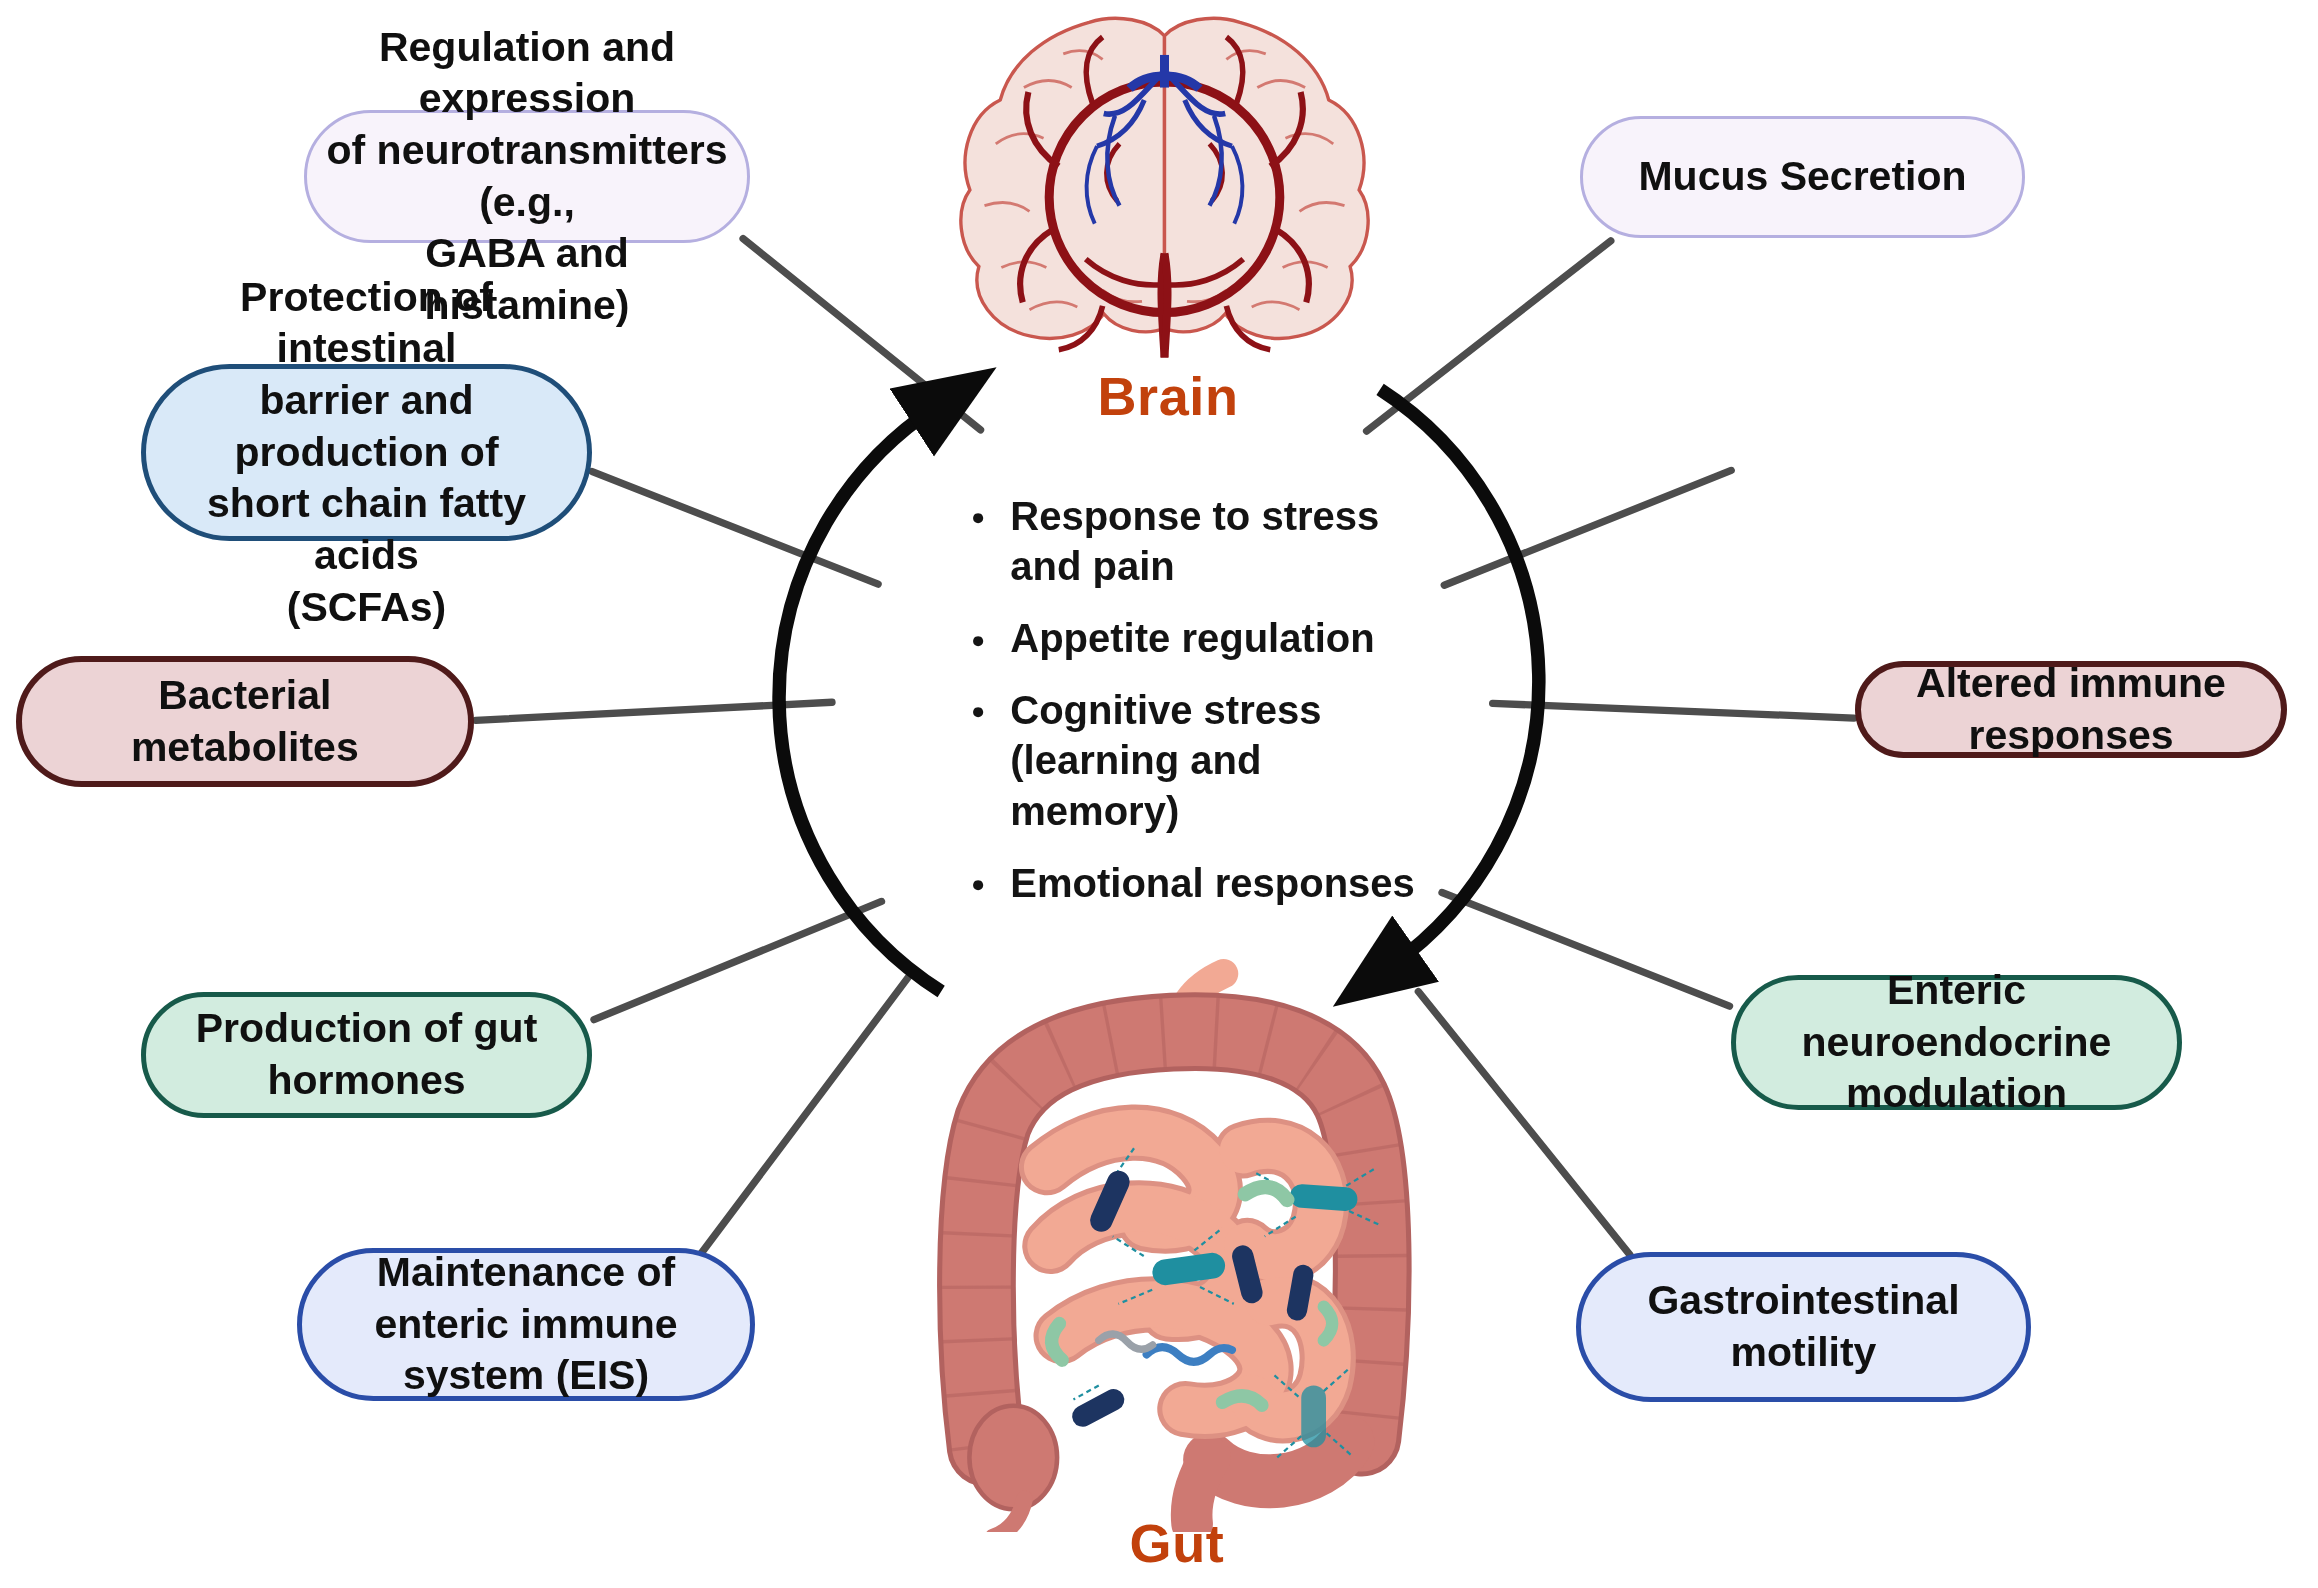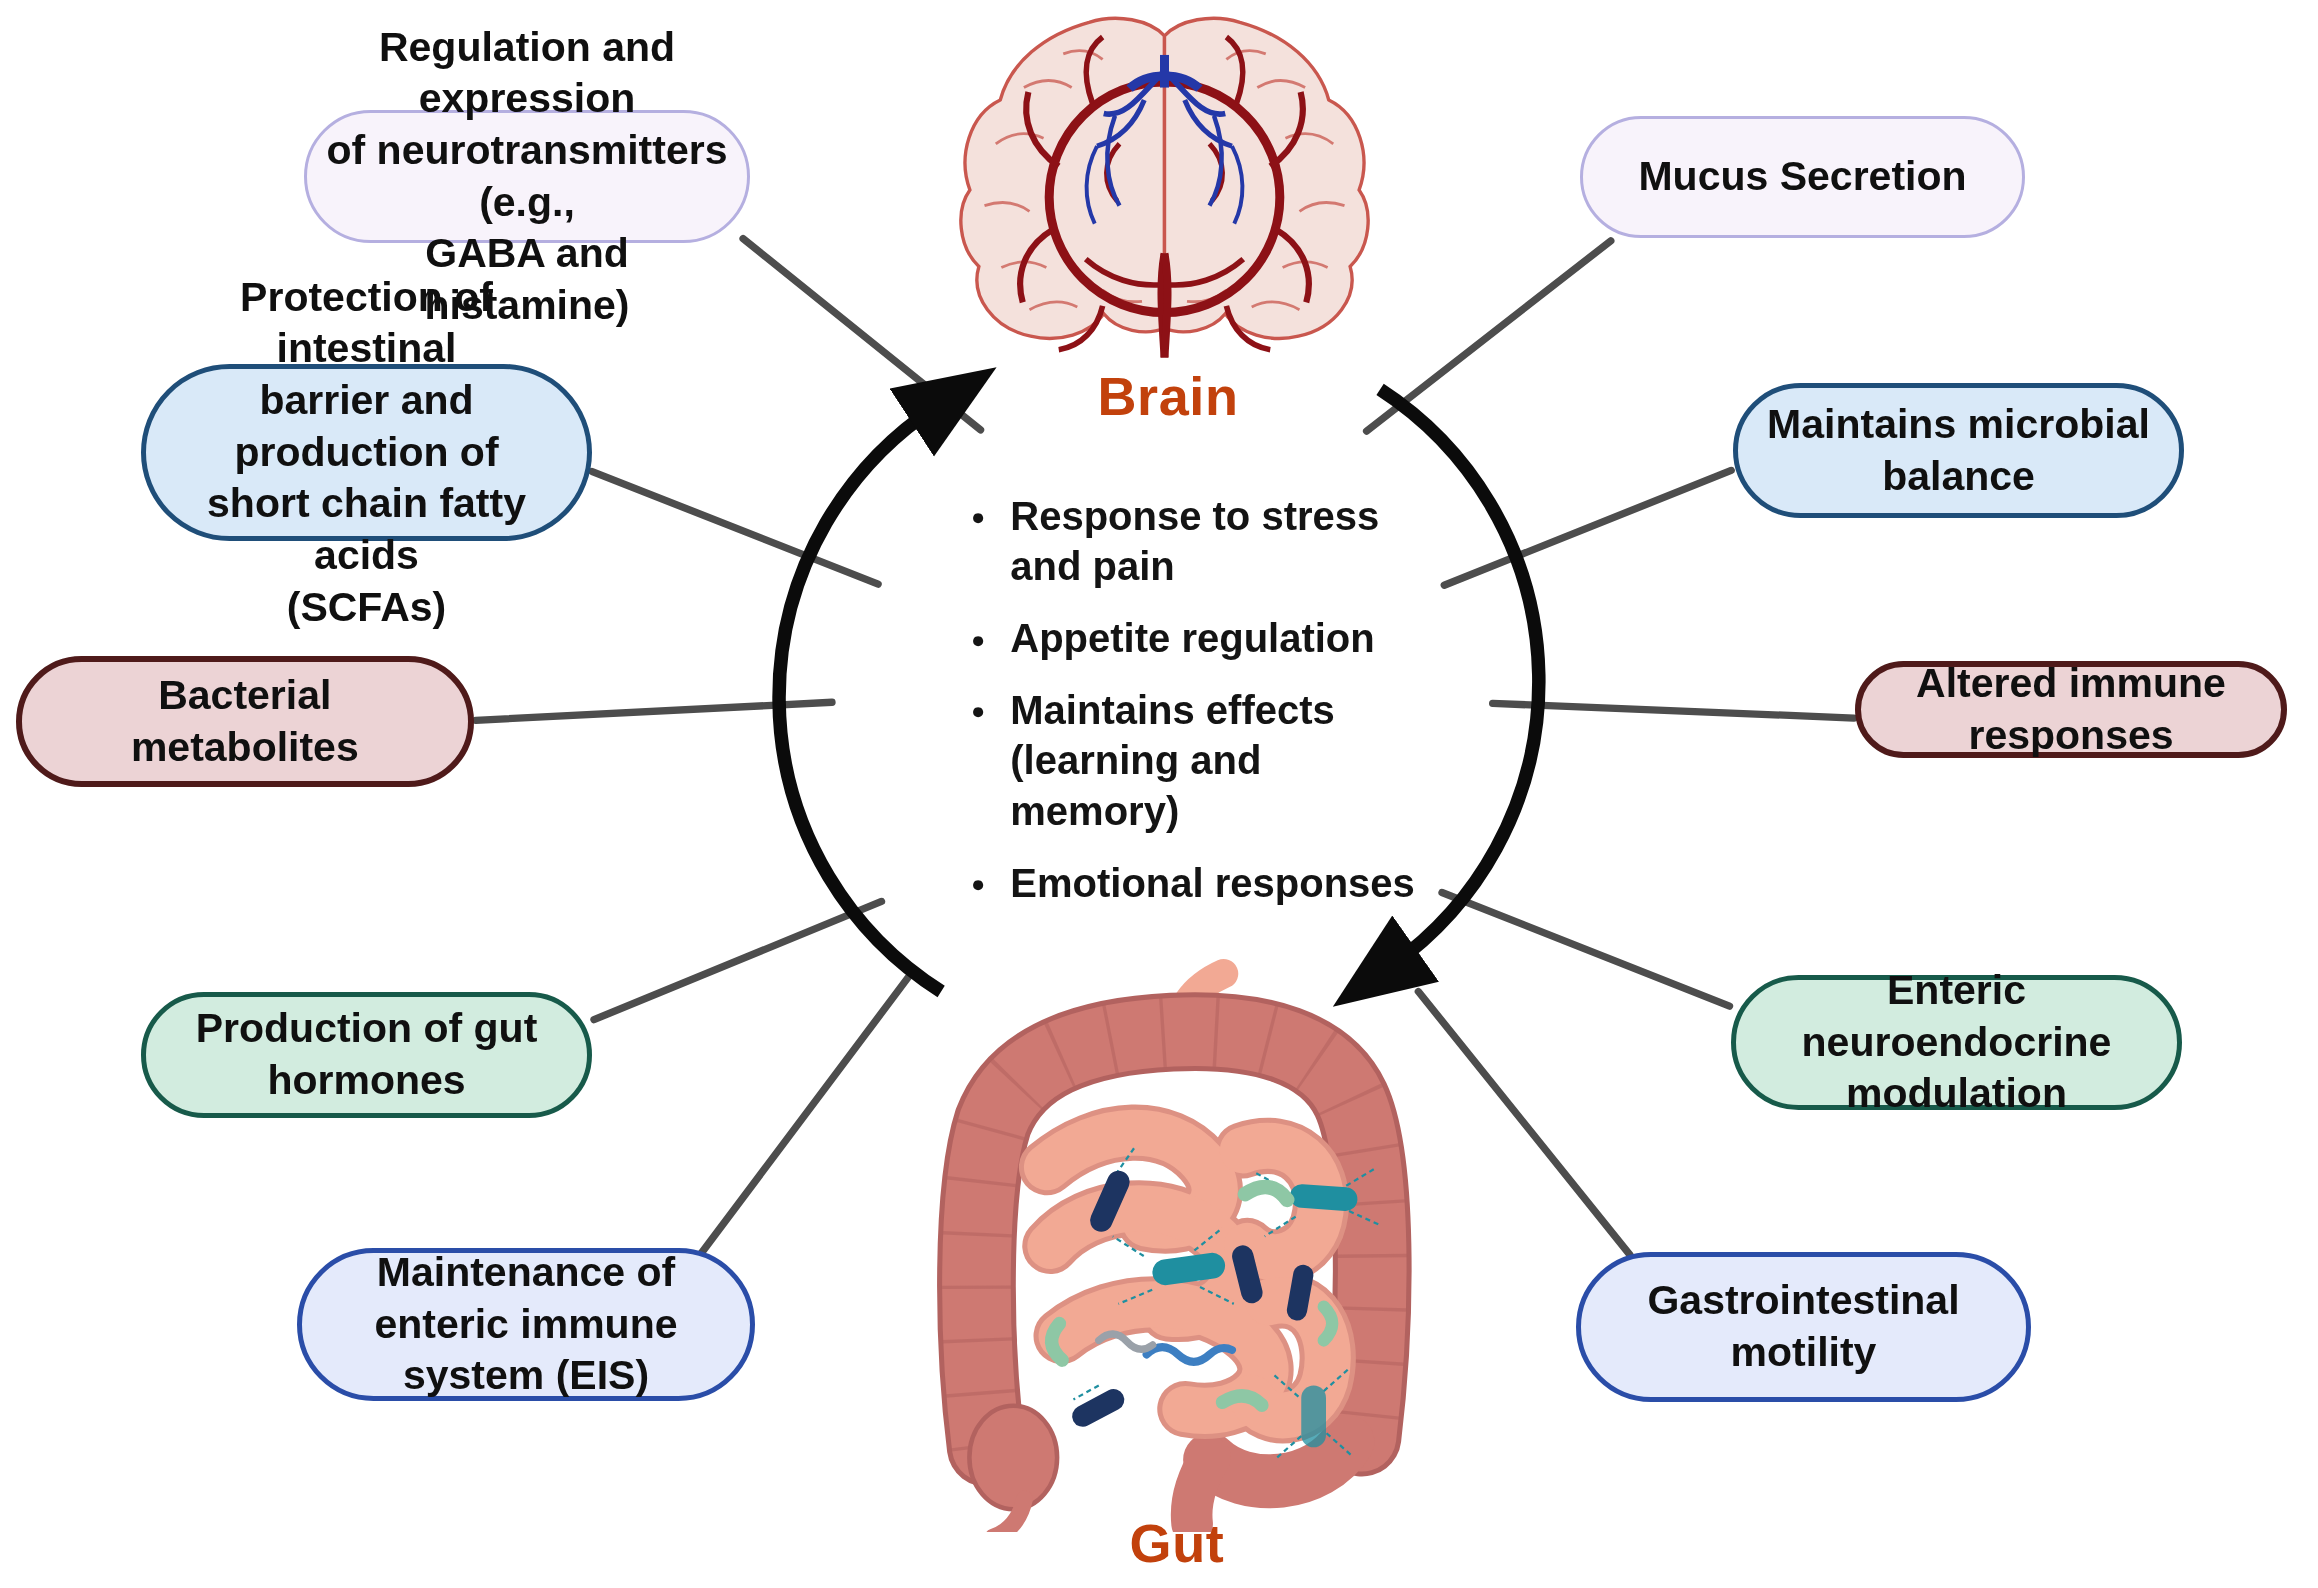--- a/index.html
+++ b/index.html
@@ -213,21 +213,21 @@
 
   <ul class="center-list">
     <li>
         <span class="item-text">Response to stress
 and pain</span>
       </li>
     <li>
         <span class="item-text">Appetite regulation</span>
       </li>
     <li>
-        <span class="item-text">Maintains effects
+        <span class="item-text">Cognitive stress
 (learning and
 memory)</span>
       </li>
     <li>
         <span class="item-text">Emotional responses</span>
       </li>
   </ul>
 
   <div class="pill variant-lavender" style="left:304px;top:110px;width:446px;height:133px;">Regulation and expression
 of neurotransmitters (e.g.,
@@ -235,20 +235,19 @@
   <div class="pill variant-blue" style="left:141px;top:364px;width:451px;height:177px;">Protection of intestinal
 barrier and production of
 short chain fatty acids
 (SCFAs)</div>
   <div class="pill variant-pink" style="left:15.8px;top:656px;width:458px;height:131px;">Bacterial metabolites</div>
   <div class="pill variant-mint" style="left:141px;top:965px;width:451px;height:126px;margin-top:27px;">Production of gut hormones</div>
   <div class="pill variant-periwinkle" style="left:297px;top:1248px;width:458px;height:153px;">Maintenance of
 enteric immune system (EIS)</div>
 
   <div class="pill variant-lavender" style="left:1580px;top:116px;width:445px;height:122px;">Mucus Secretion</div>
-  <div class="pill variant-blue" style="left:1733px;top:383px;width:451px;height:135px;">Maintains microbial balance</div>
   <div class="pill variant-pink" style="left:1855px;top:661px;width:432px;height:97px;">Altered immune responses</div>
   <div class="pill variant-mint" style="left:1731px;top:933px;width:451px;height:135px;margin-top:42px;">Enteric neuroendocrine
 modulation</div>
   <div class="pill variant-periwinkle" style="left:1576px;top:1252px;width:455px;height:150px;">Gastrointestinal motility</div>
 
 </div>
 
 
 </body></html>

